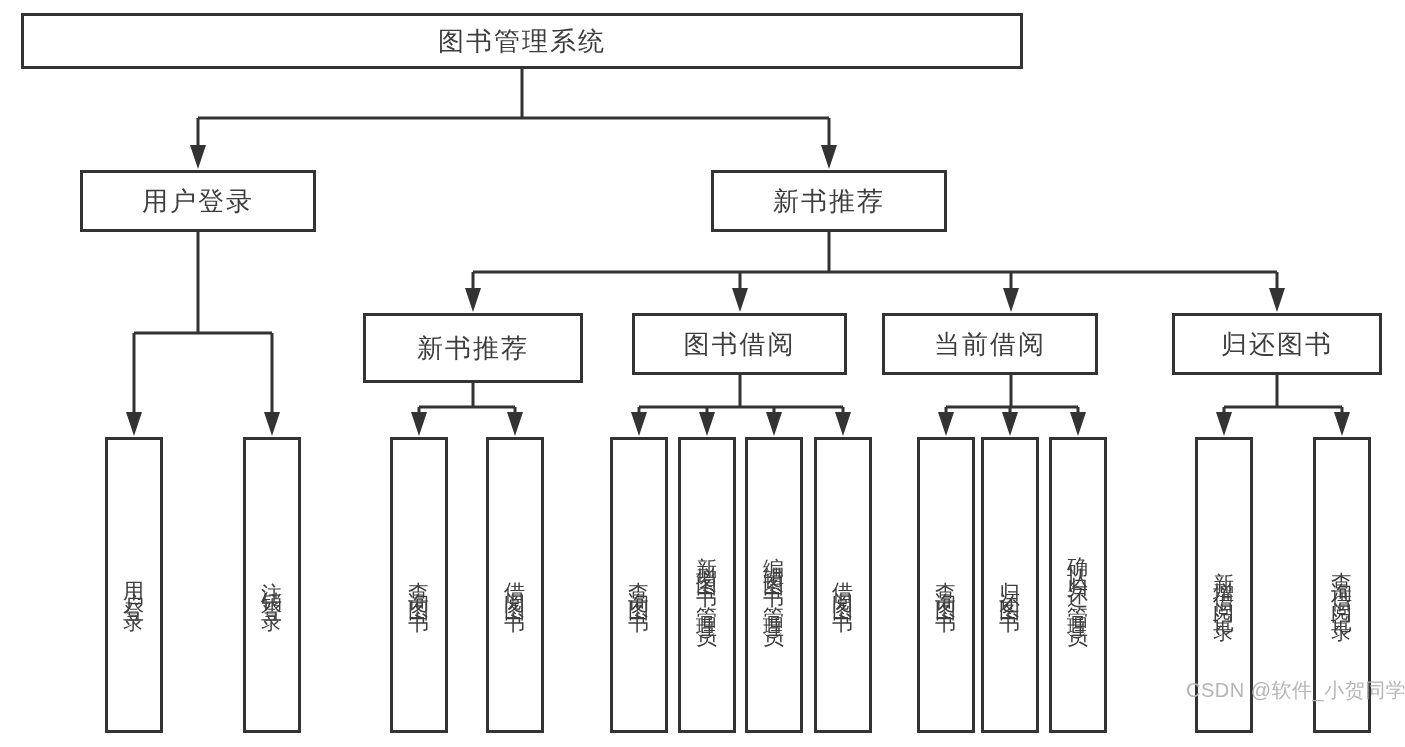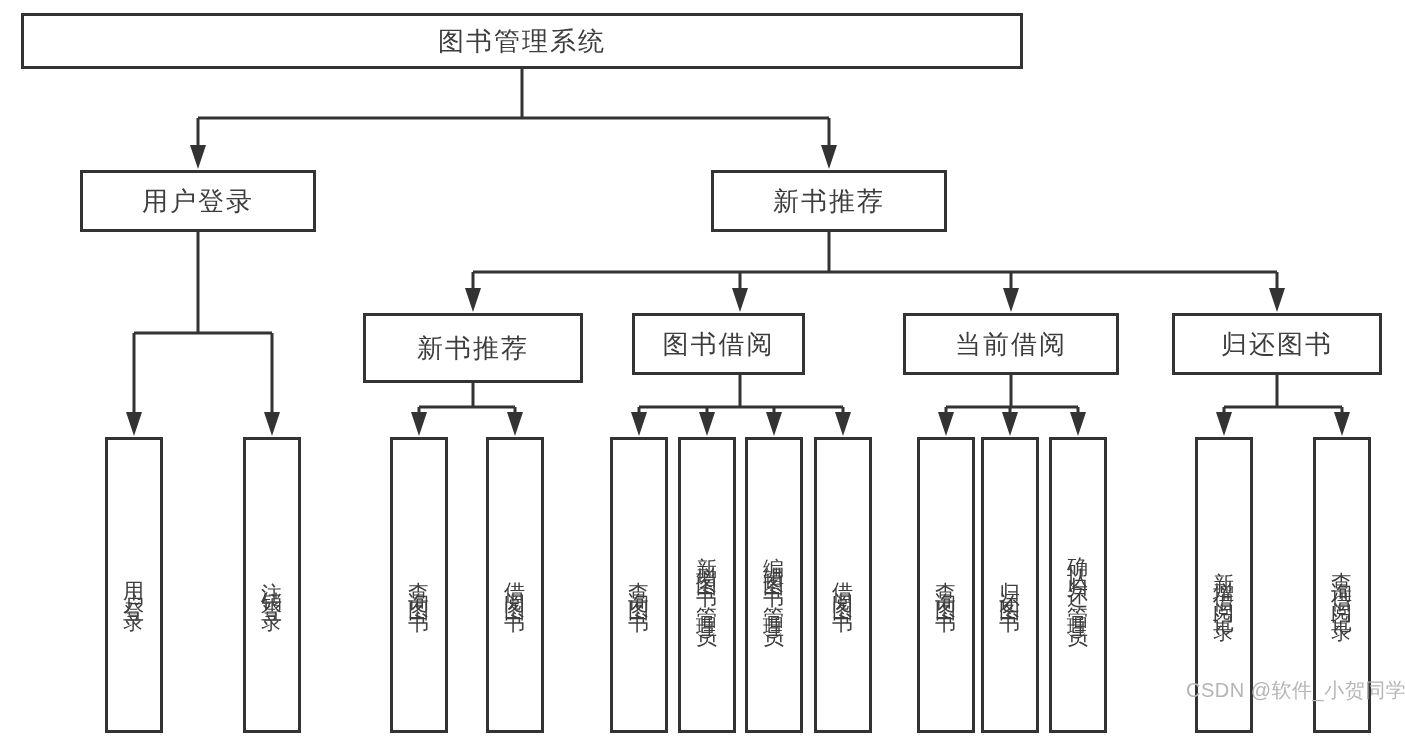--- a/index.html
+++ b/index.html
@@ -106,24 +106,24 @@
   <div class="box hbox" style="left:80px;top:170px;width:236px;height:62px;">
     <span>用户登录</span>
   </div>
   <div class="box hbox" style="left:711px;top:170px;width:236px;height:62px;">
     <span>新书推荐</span>
   </div>
 
   <div class="box hbox" style="left:363px;top:313px;width:220px;height:70px;">
     <span>新书推荐</span>
   </div>
-  <div class="box hbox" style="left:632px;top:313px;width:173px;height:62px;justify-content:center;">
+  <div class="box hbox" style="left:632px;top:313px;width:215px;height:62px;justify-content:center;">
     <span>图书借阅</span>
   </div>
-  <div class="box hbox" style="left:903px;top:313px;width:216px;height:62px;text-align:center;">
+  <div class="box hbox" style="left:882px;top:313px;width:216px;height:62px;text-align:center;">
     <span>当前借阅</span>
   </div>
   <div class="box hbox" style="left:1172px;top:313px;width:210px;height:62px;">
     <span>归还图书</span>
   </div>
 
   <div class="box vbox" style="left:105px;top:437px;width:58px;height:296px;">
     <span>用户登录</span>
   </div>
   <div class="box vbox" style="left:243px;top:437px;width:58px;height:296px;">

